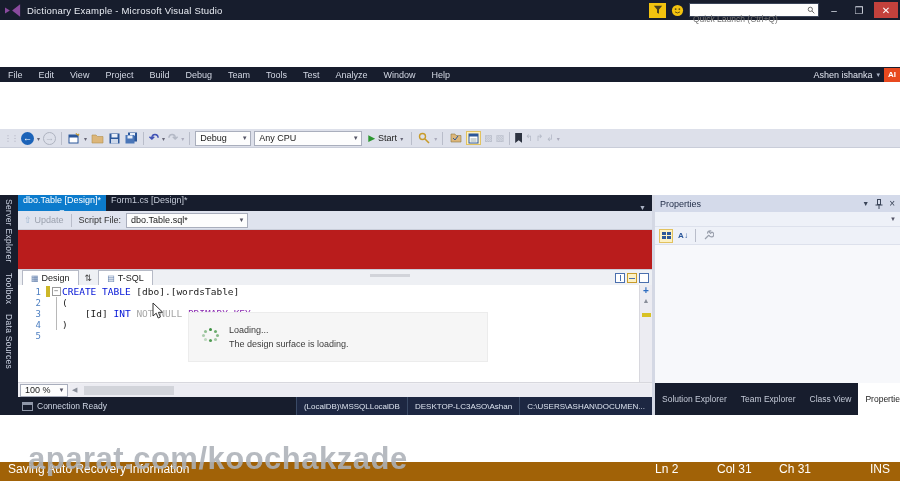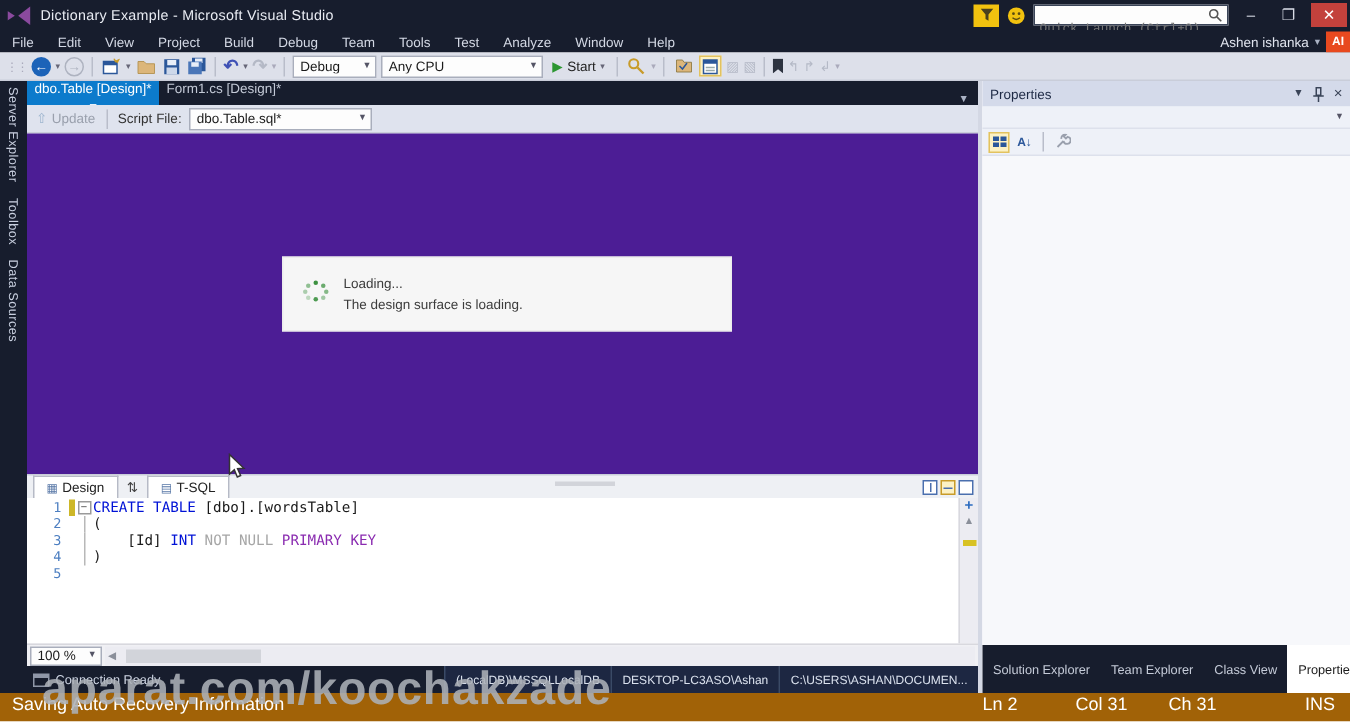--- a/index.html
+++ b/index.html
@@ -1,28 +1,28 @@
 <!DOCTYPE html>
 <html><head>
 <meta charset="utf-8">
 <style>
   * { box-sizing: border-box; margin: 0; padding: 0; }
   html,body { width:900px; height:481px; overflow:hidden; }
   body { font-family:"Liberation Sans", sans-serif; font-size:9px; color:#1a1a1a; }
-  .window { position:relative; width:900px; height:481px; display:flex; flex-direction:column; background:#fff; }
+  .window { position:relative; width:900px; height:481px; display:flex; flex-direction:column; background:#fff;gap:47px; }
 
   
   .titlebar { height:20px; background:#171d2d; display:flex; align-items:center; color:#e8ebf2; flex:0 0 auto; }
   .vslogo { width:16px; height:13px; margin:0 6px 0 5px; }
   .title-text { font-size:9.5px; letter-spacing:.2px; }
   .titlebar-right { margin-left:auto; display:flex; align-items:center; gap:5px; padding-right:2px; }
   .flag-btn { width:17px; height:15px; background:#f2c20f; display:flex; align-items:center; justify-content:center; }
   .smiley { width:13px; height:13px; }
   .quicklaunch { width:130px; height:14px; background:#fdfdfd; border:1px solid #3a4458; display:flex; align-items:center; }
-  .quicklaunch input { flex:1; border:0; outline:none; font-size:8.5px; color:#8a8f9a; padding:0 3px; font-family:Liberation Mono, monospace; background:transparent;margin-top:18px; }
+  .quicklaunch input { flex:1; border:0; outline:none; font-size:8.5px; color:#8a8f9a; padding:0 3px; font-family:Liberation Sans, sans-serif; background:transparent;margin-top:18px; }
   .winbtn { width:20px; height:16px; display:flex; align-items:center; justify-content:center; color:#d8dce6; font-size:10px; }
   .winbtn.close { background:#c3413c; color:#fff; width:24px; }
 
   
   .menubar { height:15px; background:#171d2d; display:flex; align-items:center; color:#d3d8e4; flex:0 0 auto; }
   .menu-item { padding:0 8px; font-size:9px; cursor:default; }
   .menubar-right { margin-left:auto; display:flex; align-items:center; gap:4px; }
   .account-name { font-size:9px; color:#e0e4ee; }
   .account-caret { font-size:7px; color:#aab2c4; }
   .avatar-badge { width:16px; height:14px; background:#e8491f; color:#fff; font-size:8px; font-weight:bold; display:flex; align-items:center; justify-content:center; }
@@ -66,21 +66,21 @@
   .doctabs-overflow { margin-left:auto; color:#aab2c4; font-size:7px; padding-right:6px; }
 
   
   .docbar { height:19px; background:#dfe3ee; border-bottom:1px solid #c9cdd9; display:flex; align-items:center; gap:5px; padding:0 6px; flex:0 0 auto; }
   .update-btn { display:flex; align-items:center; gap:3px; color:#9aa0ad; font-size:9px; }
   .update-arrow { color:#9fb6cf; font-size:9px; }
   .docbar-label { color:#333; font-size:9px; }
   .combo.script { width:122px; }
 
   
-  .design-surface { flex:1; background:#4c1d95; position:relative; min-height:0; }
+  .design-surface { flex:1; background:#b91c1c; position:relative; min-height:0; }
   .loading-box { position:absolute; left:170px; top:82px; width:300px; height:50px; background:#f6f6f6; border:1px solid #ececec; display:flex; align-items:flex-start; padding:12px 0 0 14px; gap:12px; }
   .spinner { width:14px; height:14px; position:relative; margin-top:3px; }
   .spinner::before { content:""; position:absolute; width:3px; height:3px; border-radius:50%; background:#3c9140; left:6px; top:0;
     box-shadow:0 11px 0 rgba(60,145,64,.9), -5px 2px 0 rgba(60,145,64,.55), 5px 2px 0 rgba(60,145,64,.75),
                -7px 6px 0 rgba(60,145,64,.4), 7px 6px 0 rgba(60,145,64,.6), -5px 10px 0 rgba(60,145,64,.3), 5px 10px 0 rgba(60,145,64,.45); }
   .loading-title { font-size:9px; color:#3c3c3c; margin-bottom:4px; }
   .loading-msg { font-size:9px; color:#3c3c3c; }
 
   
   .edtabs { height:16px; background:#eef0f4; border-top:1px solid #c9cdd9; display:flex; align-items:flex-end; padding-left:4px; flex:0 0 auto; position:relative; }

